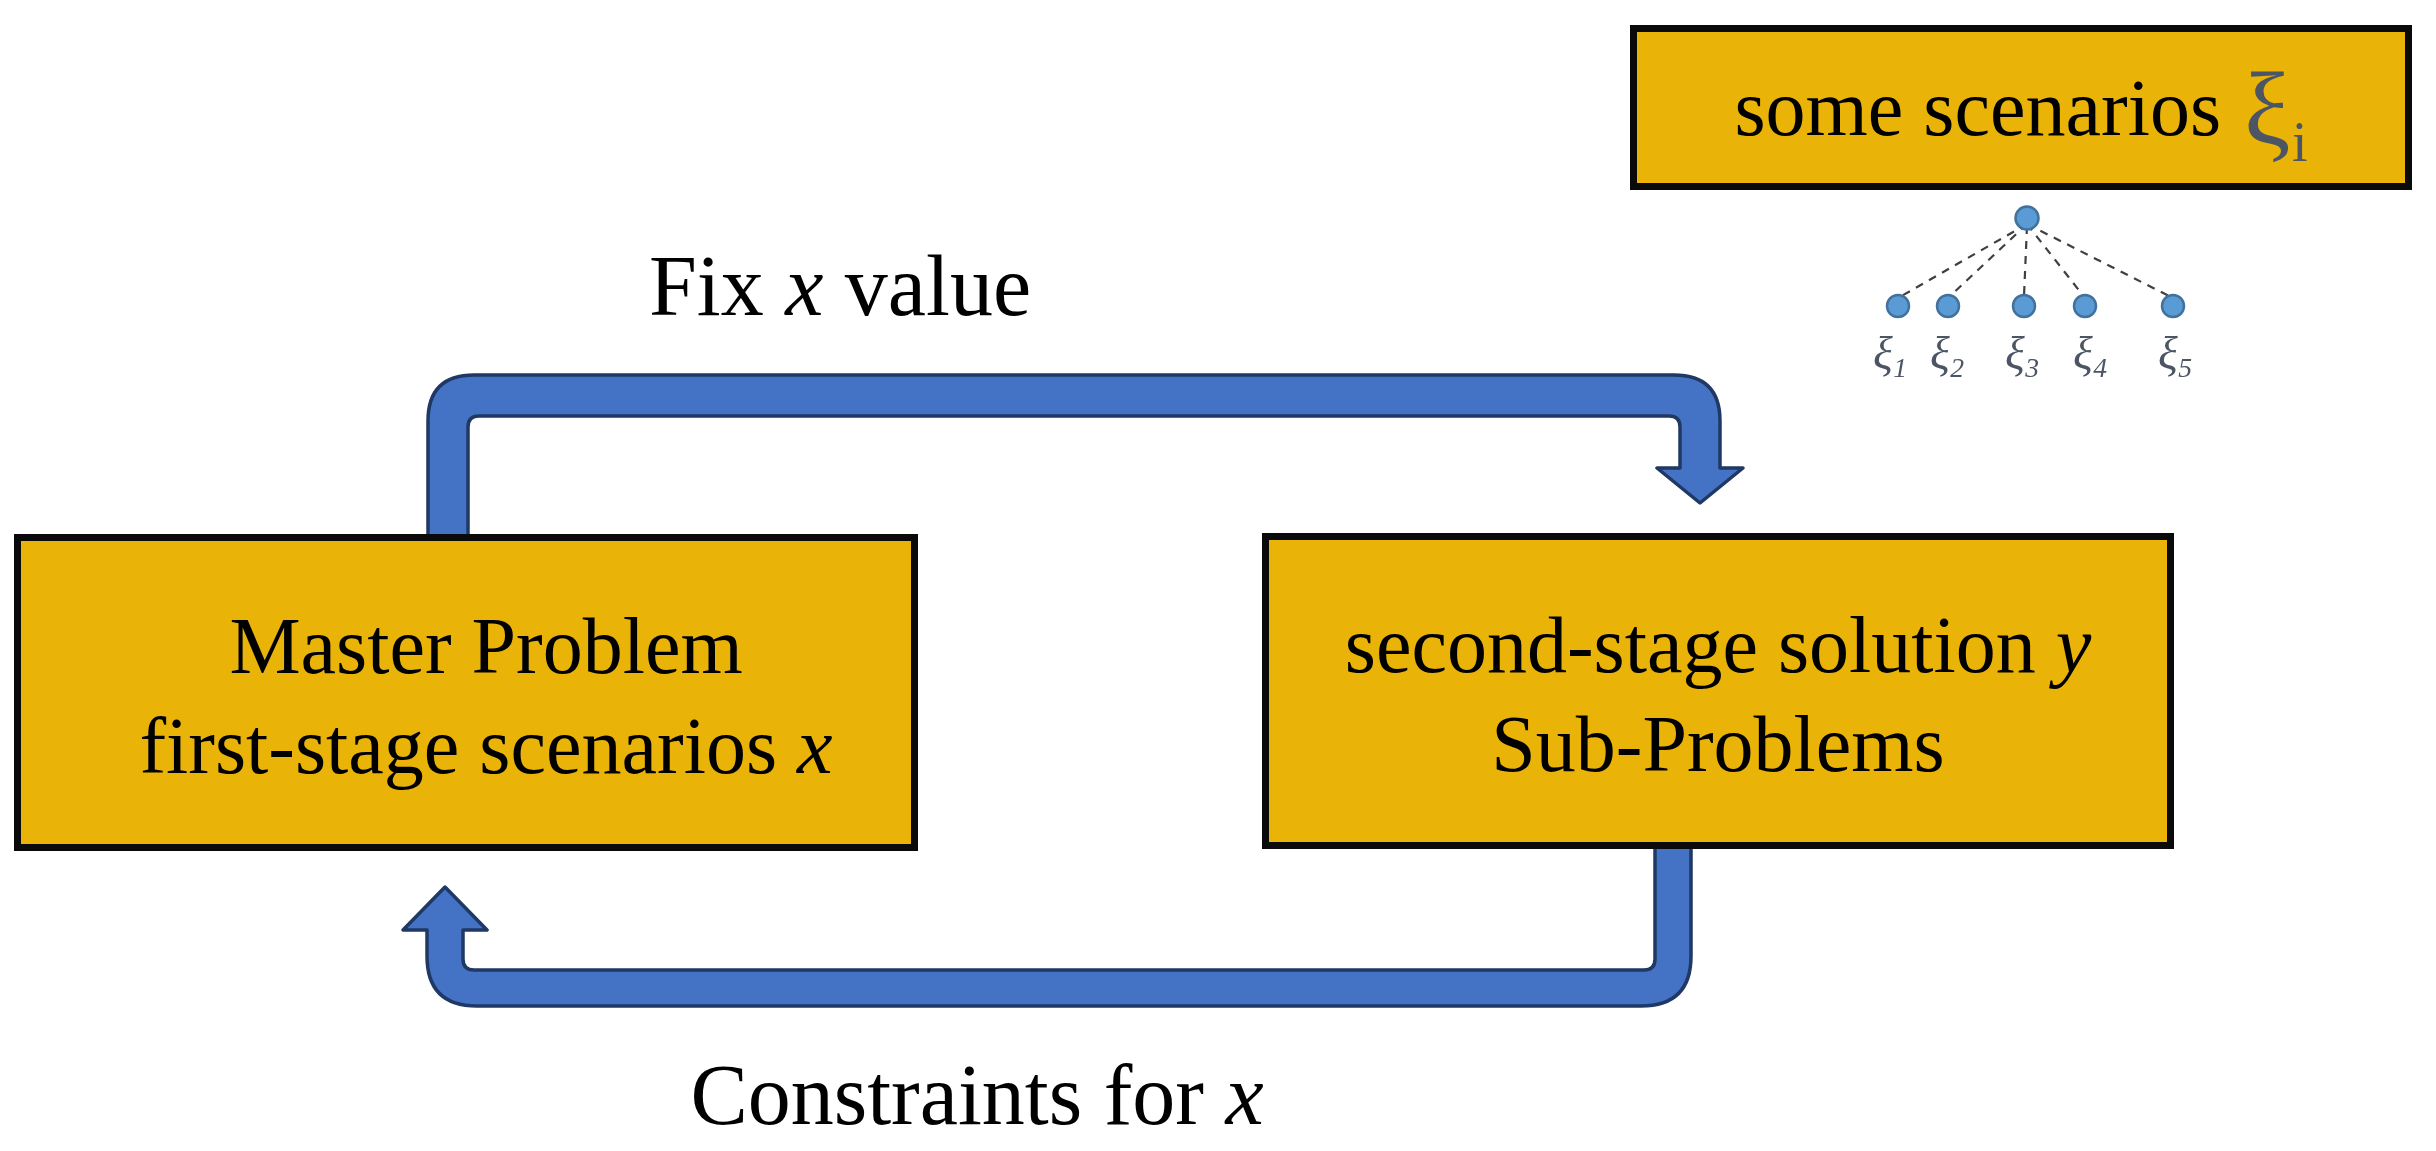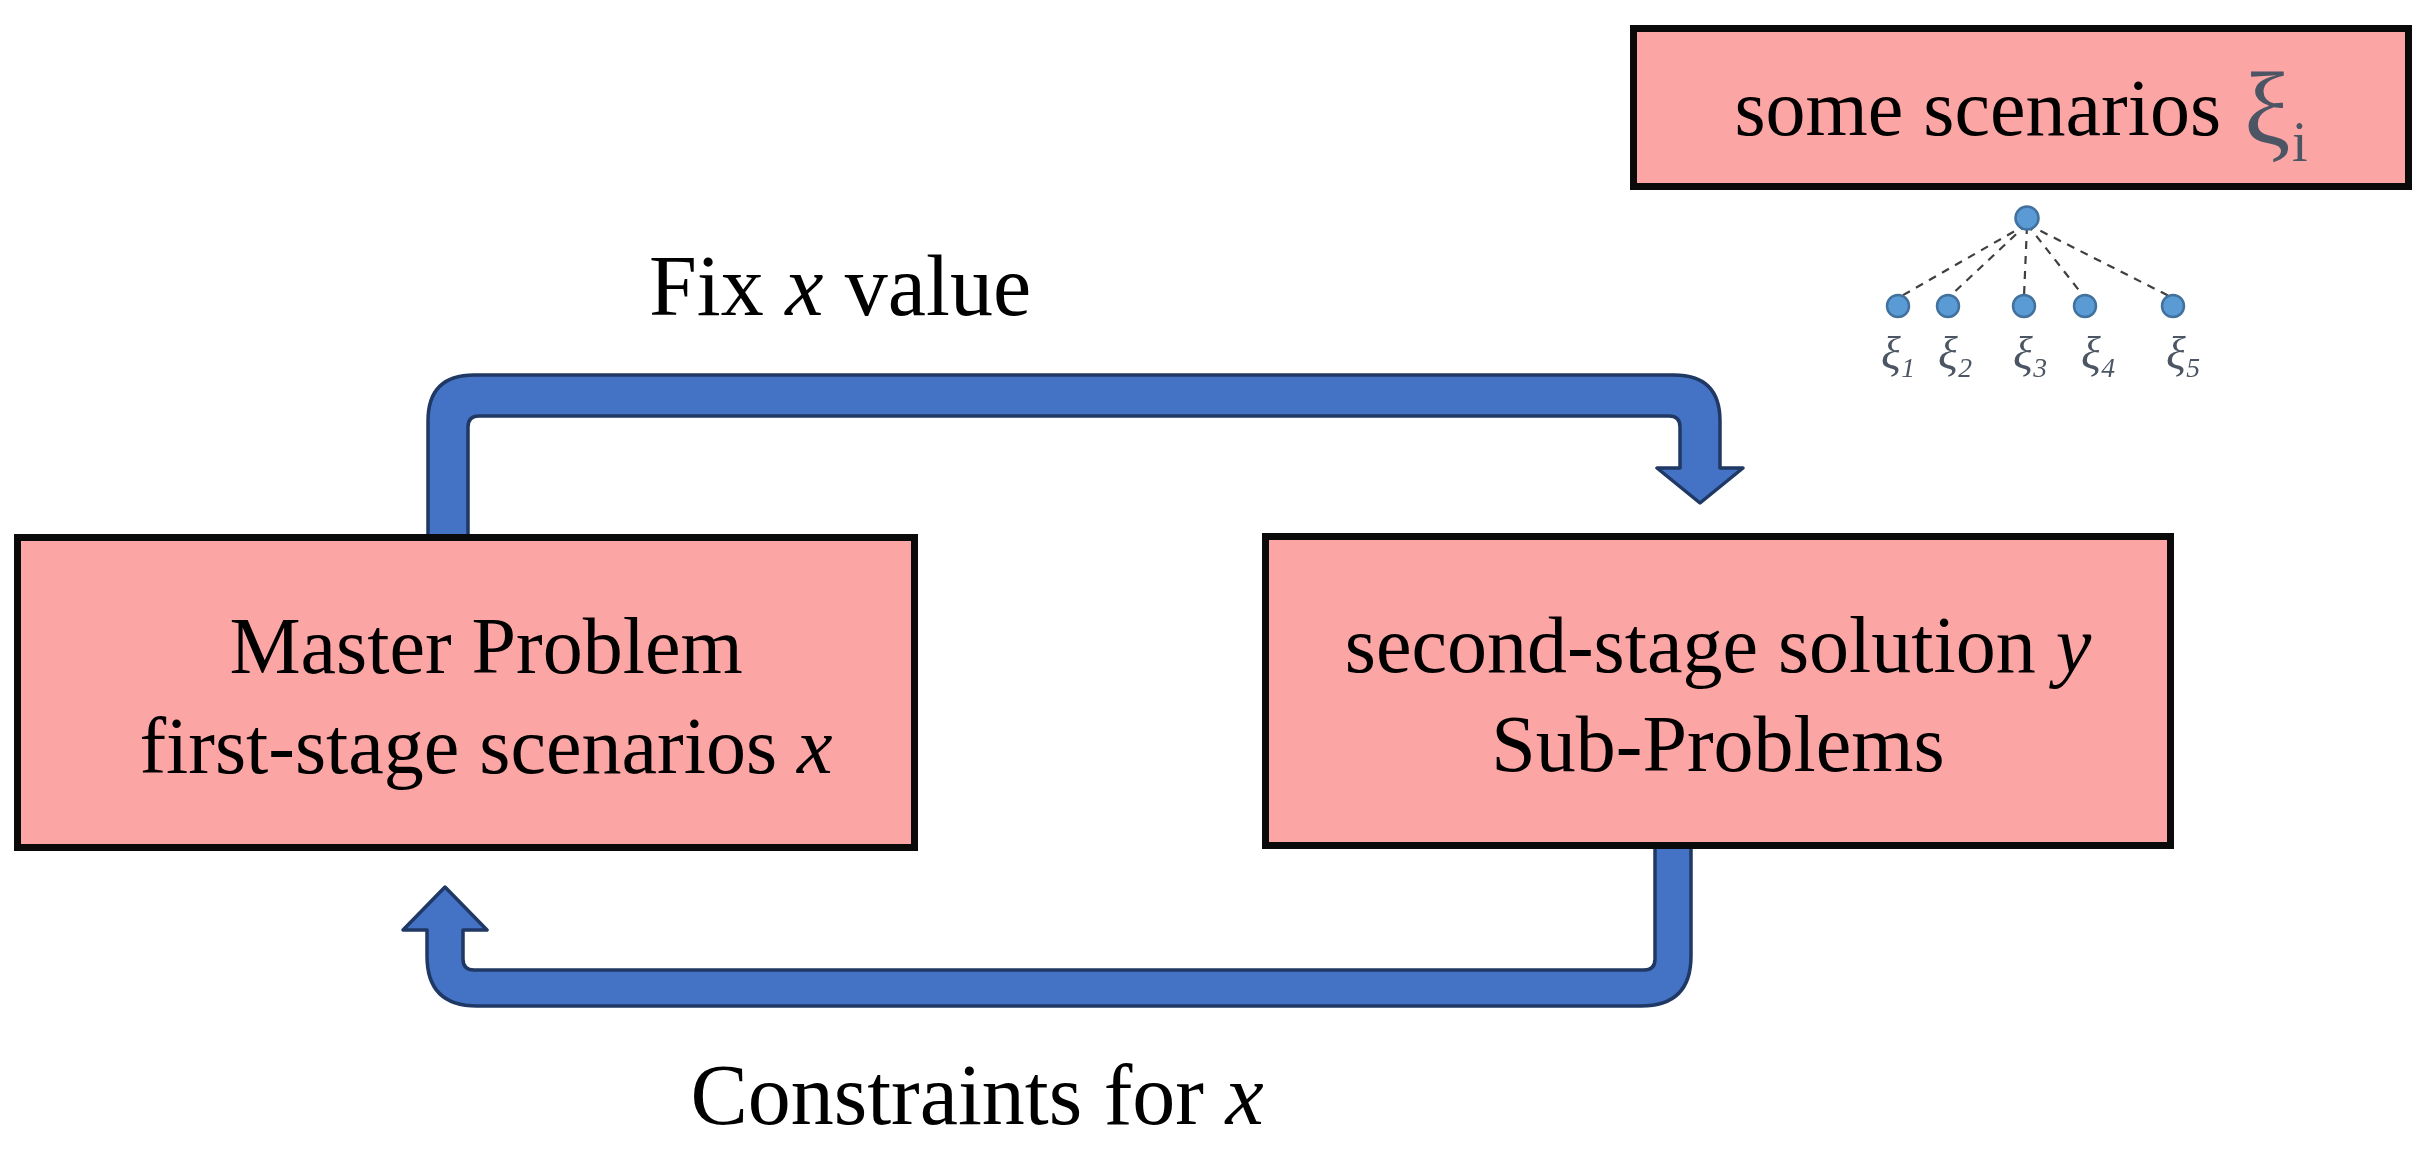--- a/index.html
+++ b/index.html
@@ -14,21 +14,21 @@
   }
   svg.layer {
     position: absolute;
     left: 0; top: 0;
     width: 2436px; height: 1151px;
     pointer-events: none;
   }
   .box {
     position: absolute;
     box-sizing: border-box;
-    background: #fca5a5;
+    background: #eab308;
     border: 7px solid #0a0a0a;
     display: flex;
     align-items: center;
     justify-content: center;
     text-align: center;
   }
   .box-scenarios {
     left: 1630px; top: 25px;
     width: 782px; height: 165px;
     font-size: 80px;
@@ -69,21 +69,20 @@
     vertical-align: -0.32em;
     margin-left: 0.03em;
   }
   .leaf-label {
     position: absolute;
     transform: translate(-50%, -50%);
     font-size: 46px;
     font-style: italic;
     line-height: 1;
     white-space: nowrap;
-    margin-left: 8px;
   }
   .leaf-label .lsub {
     font-size: 0.6em;
     vertical-align: -0.3em;
     margin-left: 0.02em;
   }
 </style>
 </head>
 <body>
 

